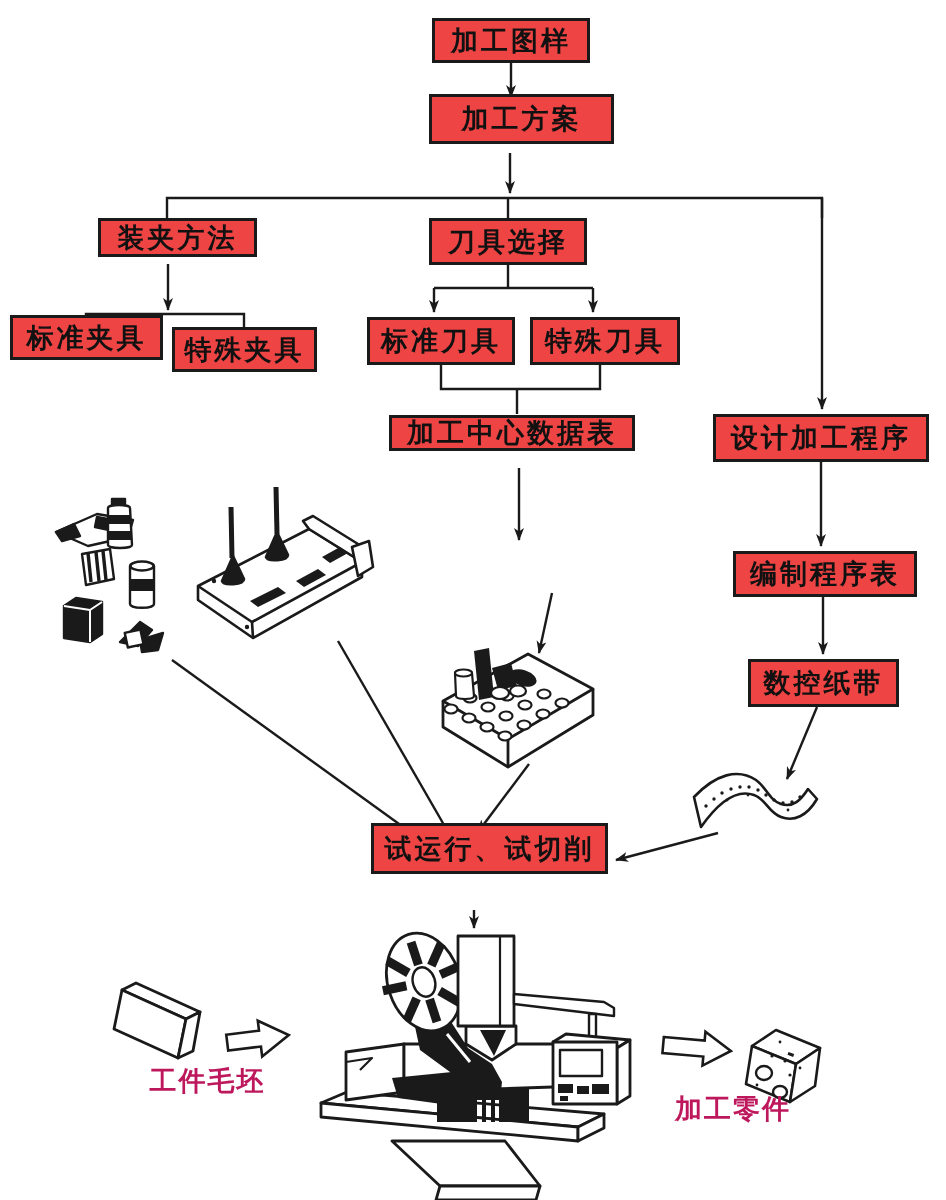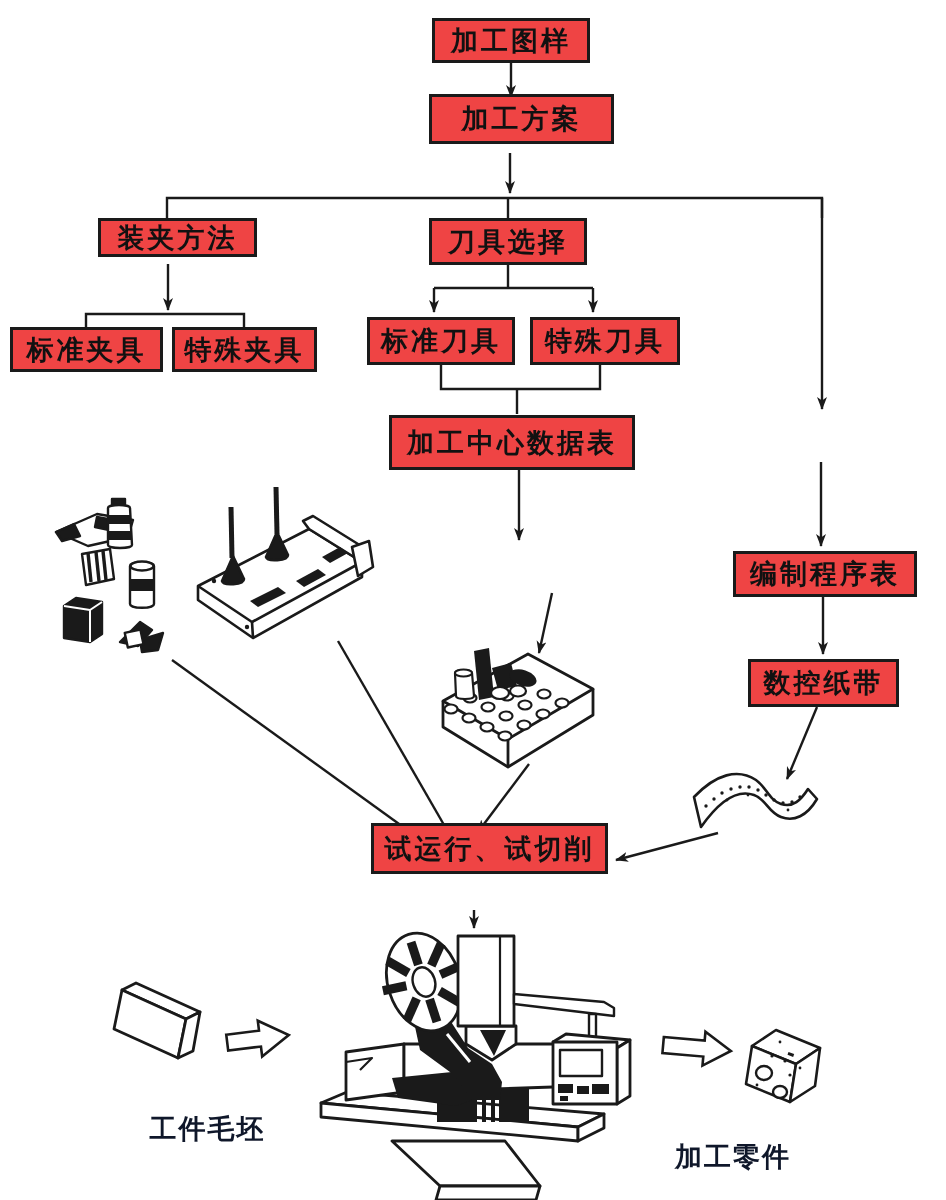--- a/index.html
+++ b/index.html
@@ -3,21 +3,21 @@
 <meta charset="utf-8">
 <style>
   html,body{margin:0;padding:0;background:#ffffff;}
   #stage{position:relative;width:946px;height:1200px;background:#ffffff;overflow:hidden;
          font-family:"Liberation Serif","DejaVu Serif",serif;}
   #art{position:absolute;left:0;top:0;z-index:0;}
   .node{position:absolute;z-index:2;box-sizing:border-box;border:3px solid #1a1a1a;background:#ef4444;
         display:flex;align-items:center;justify-content:center;font-weight:bold;font-size:27px;
         letter-spacing:3px;color:#111;white-space:nowrap;}
   .caption{position:absolute;z-index:2;display:flex;align-items:center;justify-content:center;
-        font-weight:bold;font-size:27px;letter-spacing:2px;color:#0f172a;white-space:nowrap;margin-top:48px;}
+        font-weight:bold;font-size:27px;letter-spacing:2px;color:#be185d;white-space:nowrap;}
 </style>
 </head>
 <body>
 
 <div id="stage">
 
 <svg id="art" width="946" height="1200" viewBox="0 0 946 1200">
   <defs>
     <marker id="arw" markerWidth="15" markerHeight="12" refX="12" refY="5" orient="auto" markerUnits="userSpaceOnUse">
       <path d="M0,0 L13,5 L0,10 L3.6,5 Z" fill="#1a1a1a"></path>
@@ -224,26 +224,27 @@
           <circle cx="800" cy="1068" r="1.4"></circle>
           <circle cx="780" cy="1042" r="1.4"></circle>
       <rect x="788" y="1053" width="6" height="3" transform="rotate(20 791 1054)"></rect>
     </g>
   </g>
 </svg>
 
   <div class="node" style="left:432px;top:18px;width:158px;height:45px">加工图样</div>
   <div class="node" style="left:429px;top:94px;width:185px;height:50px">加工方案</div>
   <div class="node" style="left:98px;top:218px;width:159px;height:39px">装夹方法</div>
-  <div class="node" style="left:10px;top:327px;width:153px;height:45px">标准夹具</div>
+  <div class="node" style="left:10px;top:315px;width:153px;height:45px">标准夹具</div>
   <div class="node" style="left:172px;top:327px;width:145px;height:45px">特殊夹具</div>
   <div class="node" style="left:429px;top:218px;width:158px;height:47px">刀具选择</div>
   <div class="node" style="left:367px;top:317px;width:148px;height:48px">标准刀具</div>
   <div class="node" style="left:530px;top:317px;width:150px;height:48px">特殊刀具</div>
-  <div class="node" style="left:389px;top:415px;width:246px;height:55px">加工中心数据表</div>
+  <div class="node" style="left:389px;top:415px;width:246px;height:36px">加工中心数据表</div>
+  <div class="node" style="left:713px;top:414px;width:216px;height:48px">设计加工程序</div>
   <div class="node" style="left:733px;top:551px;width:184px;height:46px">编制程序表</div>
   <div class="node" style="left:748px;top:659px;width:151px;height:48px">数控纸带</div>
   <div class="node" style="left:371px;top:823px;width:237px;height:51px">试运行、试切削</div>
 
   <div class="caption" style="left:140px;top:1064px;width:135px;height:34px">工件毛坯</div>
   <div class="caption" style="left:668px;top:1092px;width:130px;height:34px">加工零件</div>
 
 </div>
 
 </body></html>

